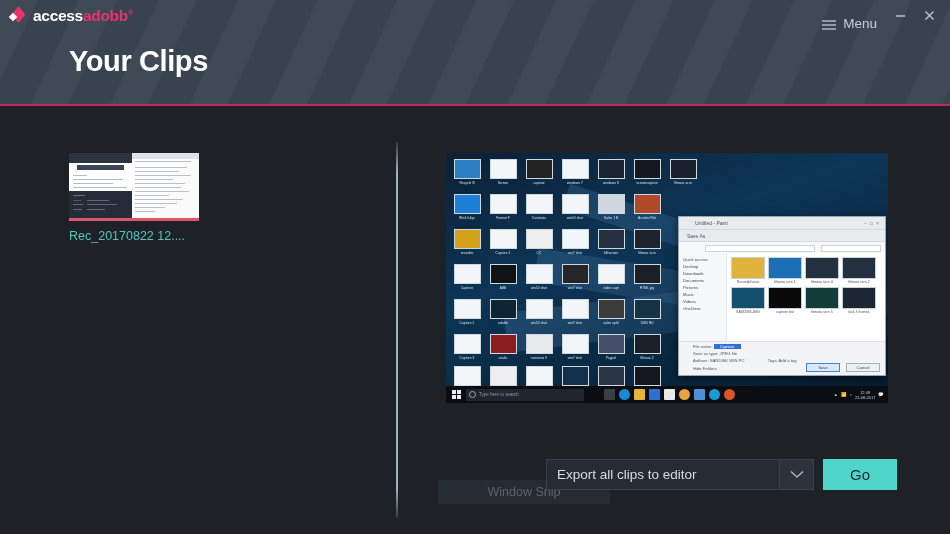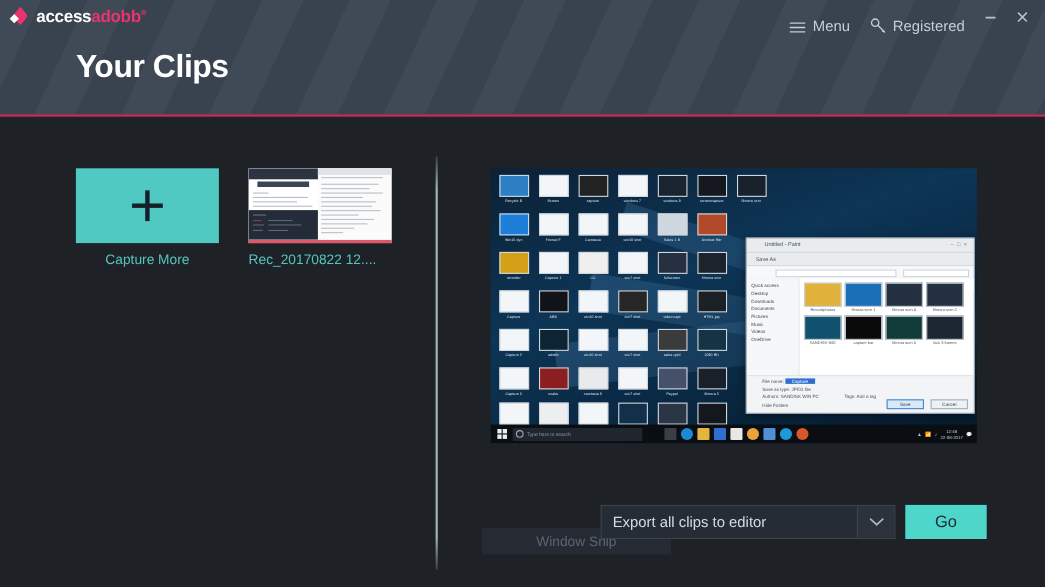--- a/index.html
+++ b/index.html
@@ -219,32 +219,20 @@
                 <g stroke="#c5cdd6" stroke-width="1.3">
               <line x1="1" y1="2" x2="15" y2="2"></line>
                   <line x1="1" y1="6" x2="15" y2="6"></line>
                   <line x1="1" y1="10" x2="15" y2="10"></line>
             </g>
               </svg>
           </span>
           <span>Menu</span>
         </div>
 
-        <div class="nav-item">
-          <span class="ico">
-            <svg width="15" height="15" viewBox="0 0 15 15">
-                <g stroke="#c5cdd6" stroke-width="1.2" fill="none">
-              <circle cx="4.6" cy="4.6" r="3.3"></circle>
-                  <line x1="7" y1="7" x2="13.5" y2="13.5"></line>
-                  <line x1="11" y1="13" x2="12.6" y2="11.4"></line>
-            </g>
-              </svg>
-          </span>
-          <span>Registered</span>
-        </div>
 
 
         <div class="winbtn">
           <svg width="13" height="13" viewBox="0 0 13 13">
               <line x1="2" y1="7" x2="11" y2="7" stroke="#b9c2cc" stroke-width="1.5"></line>
             </svg>
         </div>
         <div class="winbtn">
           <svg width="13" height="13" viewBox="0 0 13 13">
               <g stroke="#b9c2cc" stroke-width="1.4">
@@ -256,26 +244,20 @@
 
       </div>
     </div>
 
     <div class="page-title">Your Clips</div>
   </div>
 
   <div class="clips">
     <div class="clip-grid">
 
-      <div class="clip">
-        <div class="capture-tile">
-          <span class="plus"></span>
-        </div>
-        <div class="clip-label">Capture More</div>
-      </div>
 
       <div class="clip">
         <div class="thumb">
           <div class="tb-left"></div>
             <div class="tb-right"></div>
           <div class="bar" style="left:0;top:0;width:63px;height:10px;"></div>
           <div class="bar" style="left:63px;top:0;width:67px;height:6px;background:#dfe3e8;"></div>
           <div class="ln2" style="left:66px;top:8px;width:56px;"></div>
           <div class="bar" style="left:8px;top:12px;width:47px;height:5px;background:#3a4656;"></div>
           <div class="ln" style="left:4px;top:22px;width:14px;"></div>

